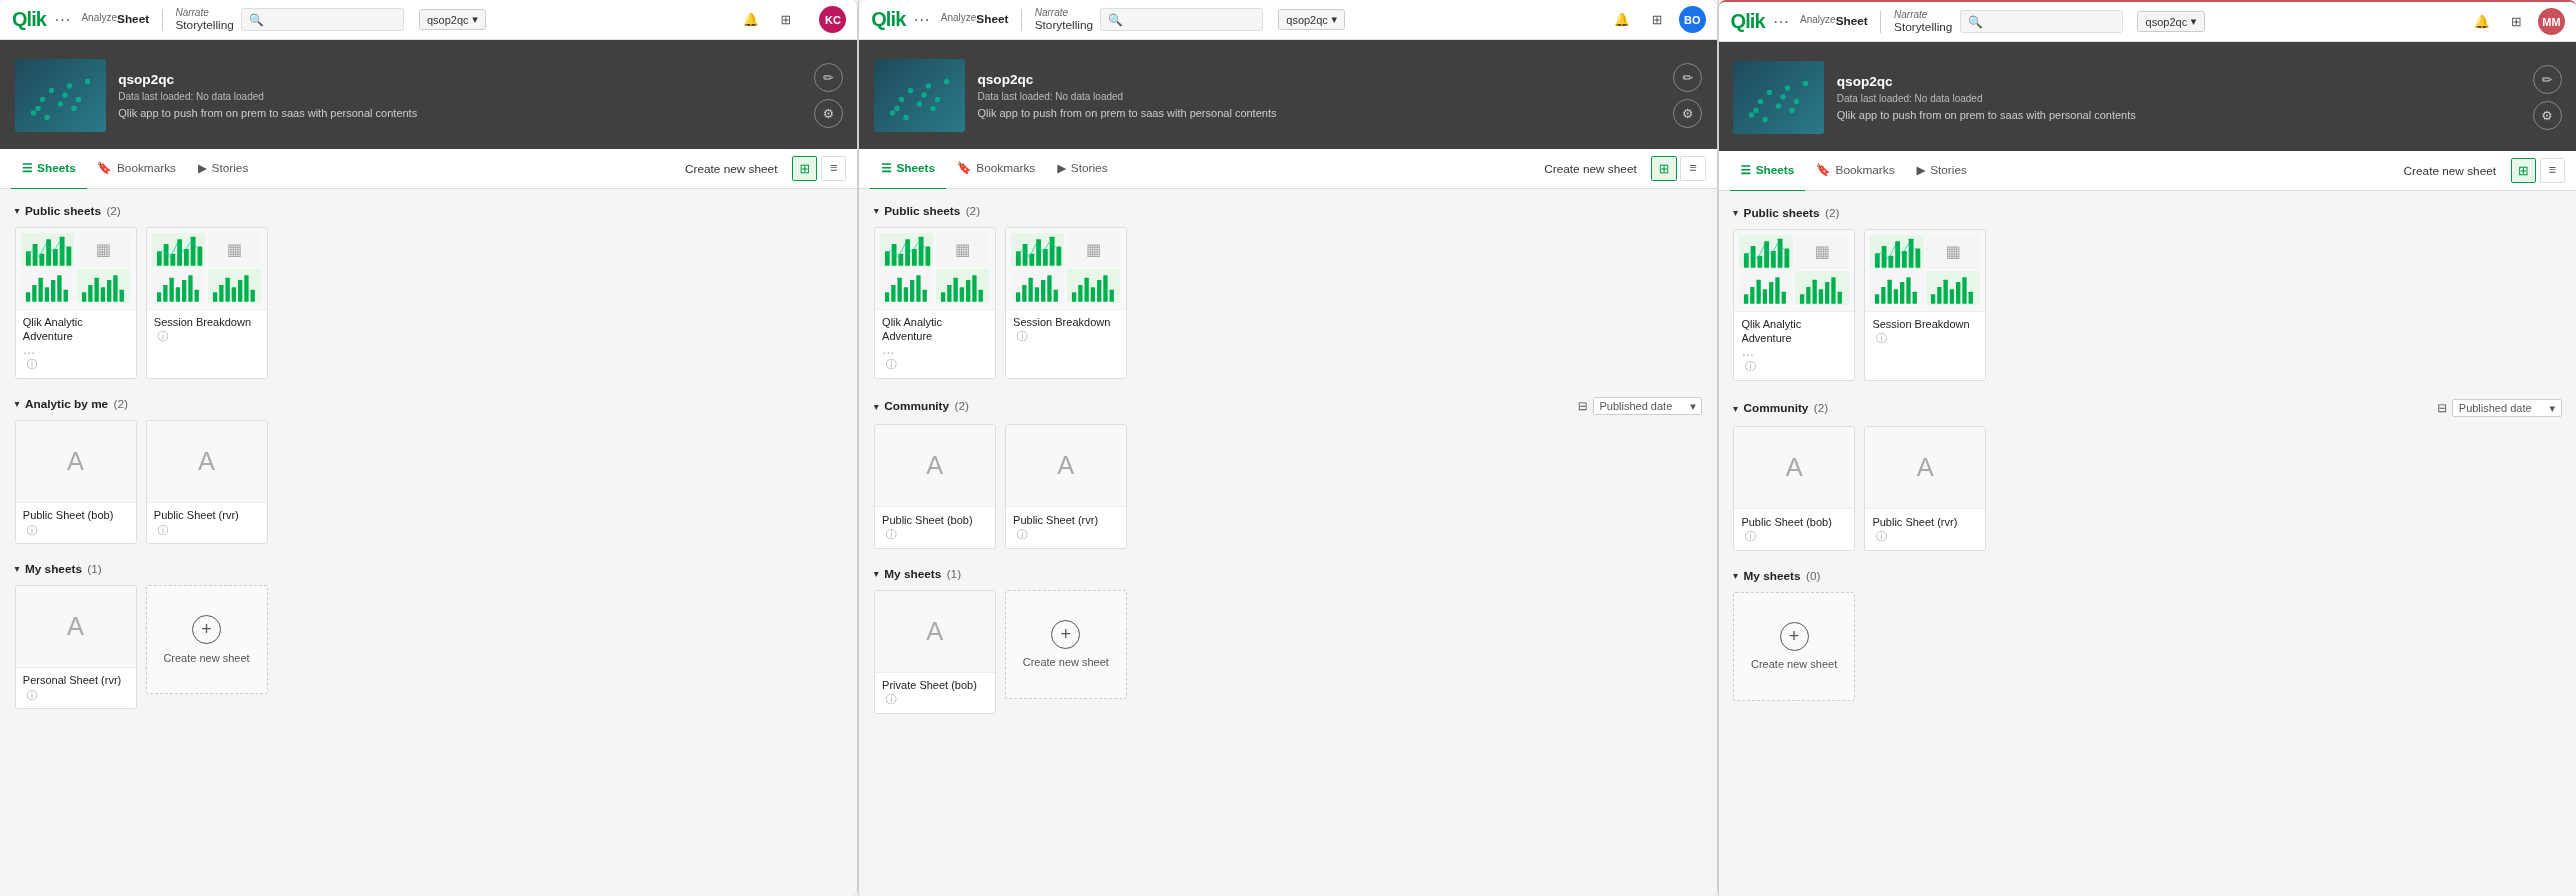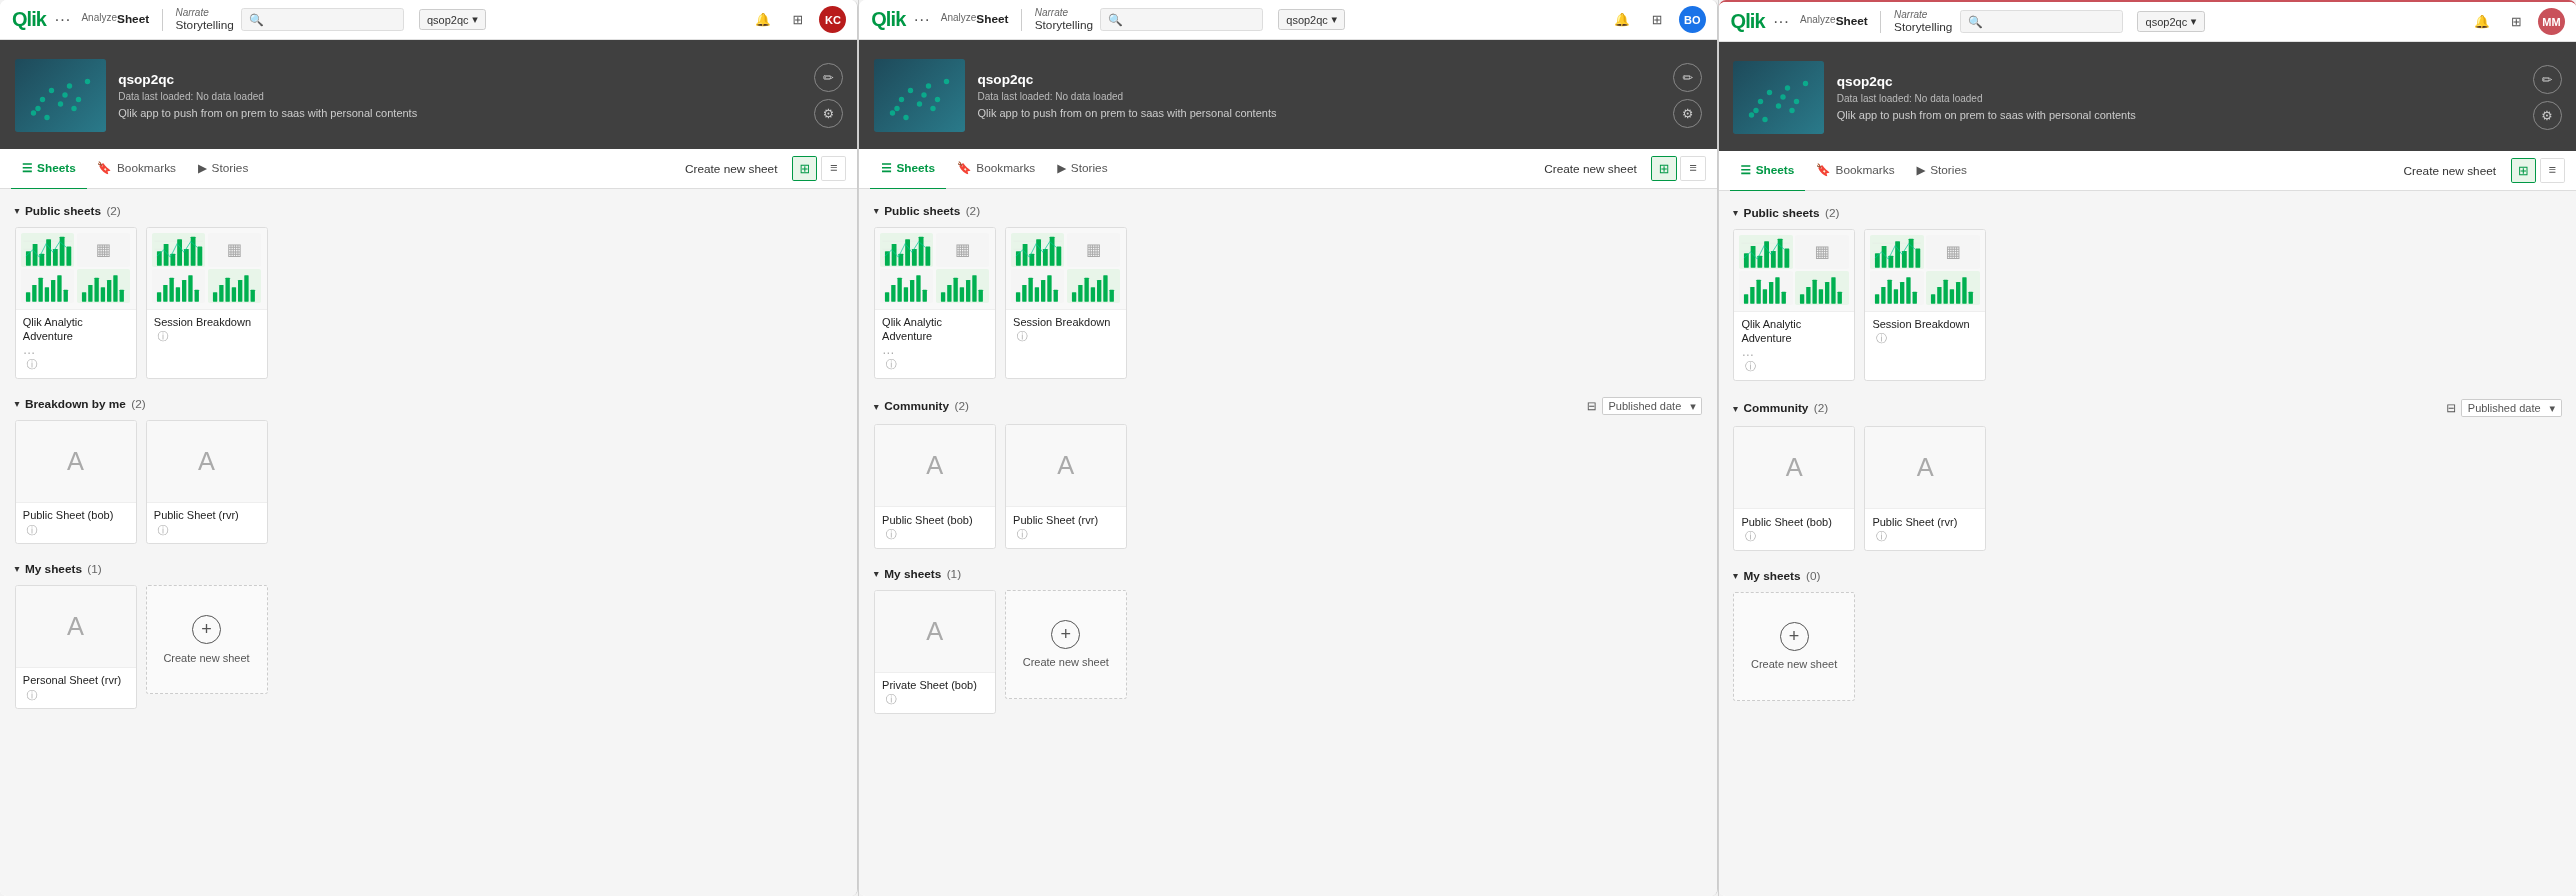--- a/index.html
+++ b/index.html
@@ -283,21 +283,21 @@
       display: flex;
       align-items: center;
       gap: 5.4px;
       font-size: 11px;
       color: #555;
     }
     .filter-icon { font-size: 11.8px; }
     .filter-dropdown {
       display: flex;
       align-items: center;
-      gap: 9px;
+      gap: 18px;
       border: 0.9px solid #ccc;
       border-radius: 1.8px;
       padding: 1.8px 5.4px;
       background: #fff;
       cursor: pointer;
       font-size: 11px;
     }
 
     
     .sheets-grid {
@@ -445,21 +445,21 @@
           <input type="text" style="">
         </div>
         <div class="topbar-app-selector">
           <span>qsop2qc</span>
           <span>▾</span>
         </div>
         <div class="topbar-spacer"></div>
         <div class="topbar-icons">
           <div class="topbar-icon">🔔</div>
           <div class="topbar-icon">⊞</div>
-          <div class="topbar-avatar" style="background: #b91c1c;">KC</div>
+          <div class="topbar-avatar" style="background: #be185d; margin-left: 12px;">KC</div>
         </div>
       </div>
       <div class="app-header">
         <div class="app-thumbnail">
           <div class="app-thumb-inner">
             <svg width="73" height="54" viewBox="0 0 80 60">
               <circle cx="10" cy="50" r="3" fill="rgba(0,200,150,0.7)"></circle>
               <circle cx="20" cy="35" r="3" fill="rgba(0,200,150,0.7)"></circle>
               <circle cx="15" cy="45" r="3" fill="rgba(0,200,150,0.7)"></circle>
               <circle cx="30" cy="25" r="3" fill="rgba(0,200,150,0.7)"></circle>
@@ -594,21 +594,21 @@
               <div class="sheet-card-info">
                 <div class="sheet-name">Session Breakdown</div>
                 <span class="sheet-info-btn">ⓘ</span>
               </div>
             </div>
           </div>
         </div>
         <div class="section">
           <div class="section-header">
             <span class="section-toggle">▾</span>
-            <span class="section-title">Breakdown by me</span>
+            <span class="section-title">Analytic by me</span>
             <span class="section-count">(2)</span>
           </div>
           <div class="sheets-grid">
             <div class="sheet-card">
               <div class="sheet-card-thumb">
                 <span class="thumb-letter">A</span>
               </div>
               <div class="sheet-card-info">
                 <div class="sheet-name">Public Sheet (bob)</div>
                 <span class="sheet-info-btn">ⓘ</span>

